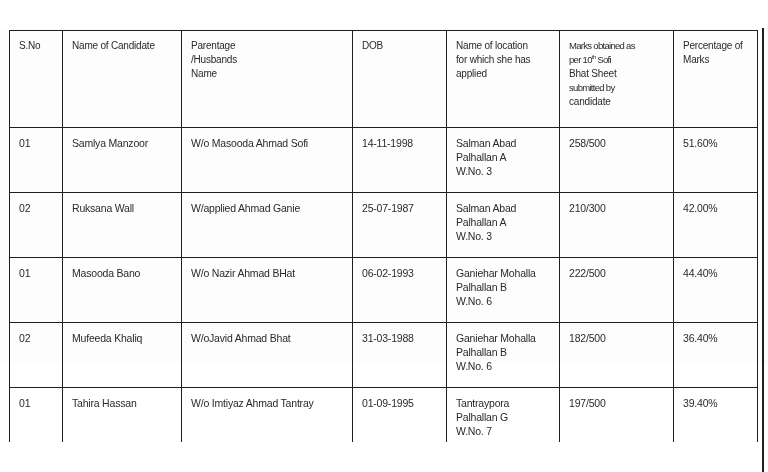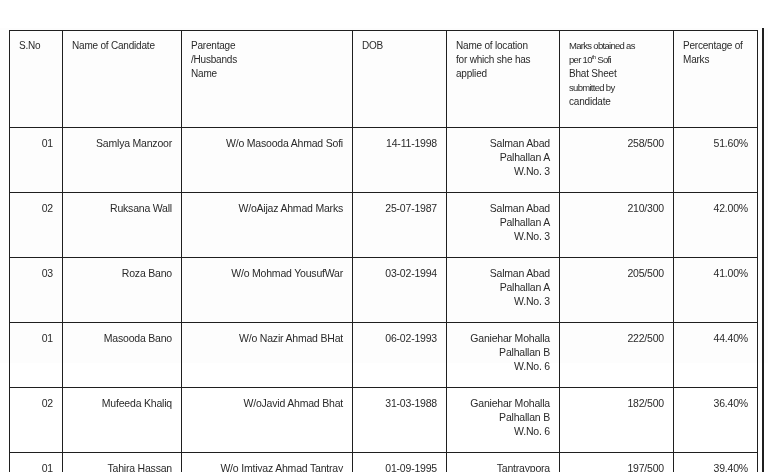--- a/index.html
+++ b/index.html
@@ -44,21 +44,20 @@
       letter-spacing: -0.2px;
       white-space: pre-line;
       overflow: hidden;
     }
     table.candidates thead th {
       height: 84px;
       font-size: 10px;
     }
     table.candidates tbody td {
       height: 52px;
-      text-align: right;
     }
     table.candidates tbody tr.last-row td {
       height: 36px;
       border-bottom: none;
     }
     .condensed {
       letter-spacing: -0.6px;
     }
     .tiny {
       font-size: 9.5px;
@@ -128,38 +127,27 @@
         <td class="condensed">14-11-1998</td>
         <td>Salman Abad
 Palhallan A
 W.No. 3</td>
         <td>258/500</td>
         <td>51.60%</td>
       </tr>
       <tr>
         <td>02</td>
         <td class="tiny">Ruksana Wall</td>
-        <td class="tiny">W/oAijaz Ahmad Marks</td>
+        <td class="tiny">W/applied Ahmad Ganie</td>
         <td>25-07-1987</td>
         <td>Salman Abad
 Palhallan A
 W.No. 3</td>
         <td>210/300</td>
         <td>42.00%</td>
-      </tr>
-      <tr>
-        <td>03</td>
-        <td class="tiny">Roza Bano</td>
-        <td>W/o Mohmad YousufWar</td>
-        <td>03-02-1994</td>
-        <td>Salman Abad
-Palhallan A
-W.No. 3</td>
-        <td>205/500</td>
-        <td>41.00%</td>
       </tr>
       <tr>
         <td>01</td>
         <td>Masooda Bano</td>
         <td class="condensed">W/o Nazir Ahmad BHat</td>
         <td>06-02-1993</td>
         <td class="condensed">Ganiehar Mohalla
 Palhallan B
 W.No. 6</td>
         <td>222/500</td>

